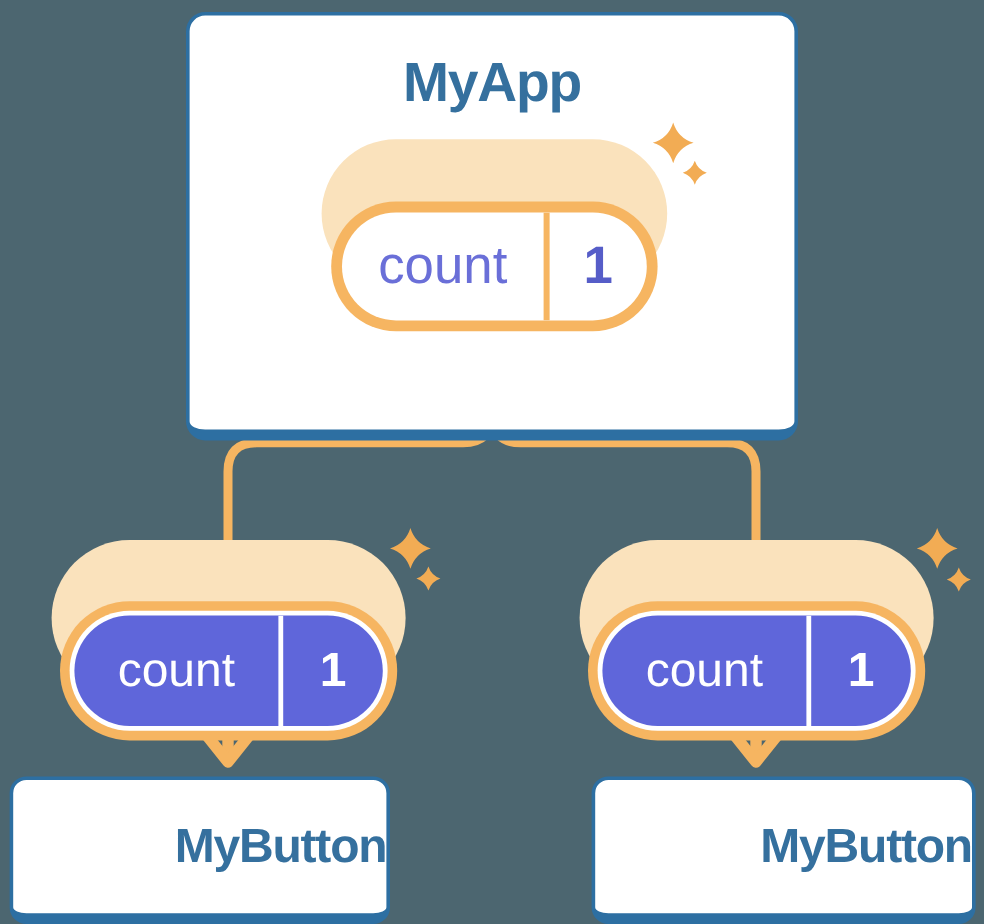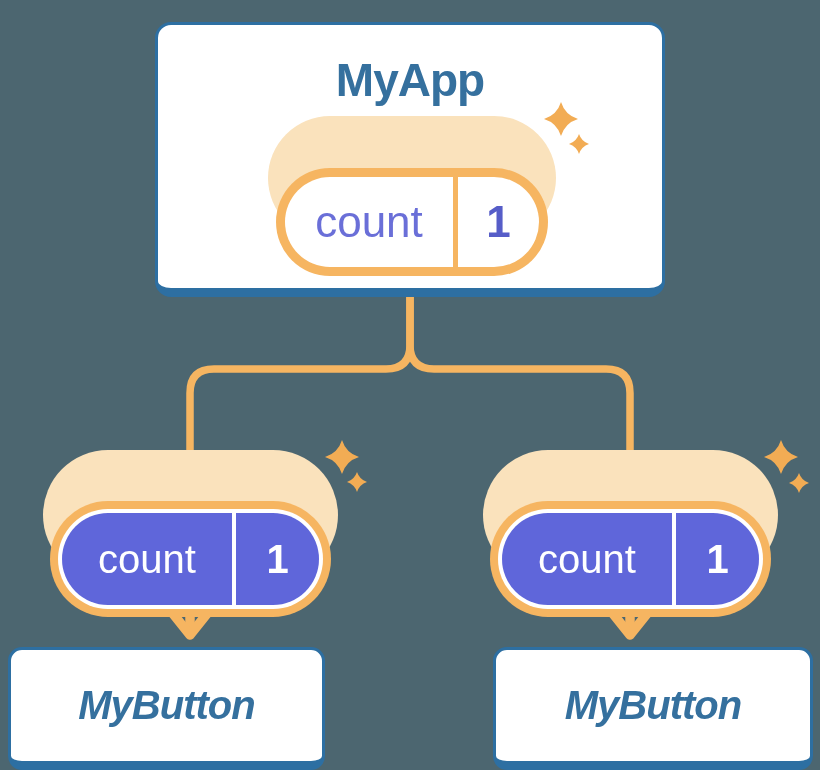--- a/index.html
+++ b/index.html
@@ -10,25 +10,25 @@
   *{margin:0;padding:0;box-sizing:border-box;}
   html,body{width:820px;height:770px;overflow:hidden;}
   body{font-family:"Liberation Sans",sans-serif;background:var(--background);}
   .canvas{position:relative;width:820px;height:770px;background:var(--background);}
   .abs{position:absolute;}
   svg.layer{position:absolute;left:0;top:0;z-index:1;}
 
   
   .card{background:#fff;border:3px solid var(--card-border);border-bottom-width:9px;
         border-radius:16px;z-index:2;position:absolute;}
-  .card-top{left:155px;top:22px;width:510px;height:275px;}
+  .card-top{left:155px;top:10px;width:510px;height:357px;}
   .card-title{margin-top:28px;text-align:center;font-size:46px;font-weight:700;
               color:var(--title-text);letter-spacing:-1px;}
   .card-btn{width:317px;height:123px;border-radius:14px;display:flex;
-            align-items:center;justify-content:center;font-style:italic;}
+            align-items:center;justify-content:flex-end;}
   .btn-title{font-size:40px;font-weight:700;color:var(--title-text);letter-spacing:-1px;}
 
   
   .pill-top{left:268px;top:116px;width:288px;height:124px;z-index:3;}
   .halo{width:100%;height:100%;background:var(--halo);border-radius:999px;padding:8px;}
   .ring{width:100%;height:100%;background:var(--orange);border-radius:999px;padding:9px;margin-top:44px;}
   .pill-top .inner{width:100%;height:100%;background:#fff;border-radius:999px;
                    display:flex;overflow:hidden;}
   .pill-top .sec{display:flex;align-items:center;justify-content:center;height:100%;}
   .pill-top .sec.label{width:168px;font-size:44px;color:var(--count-text);}

